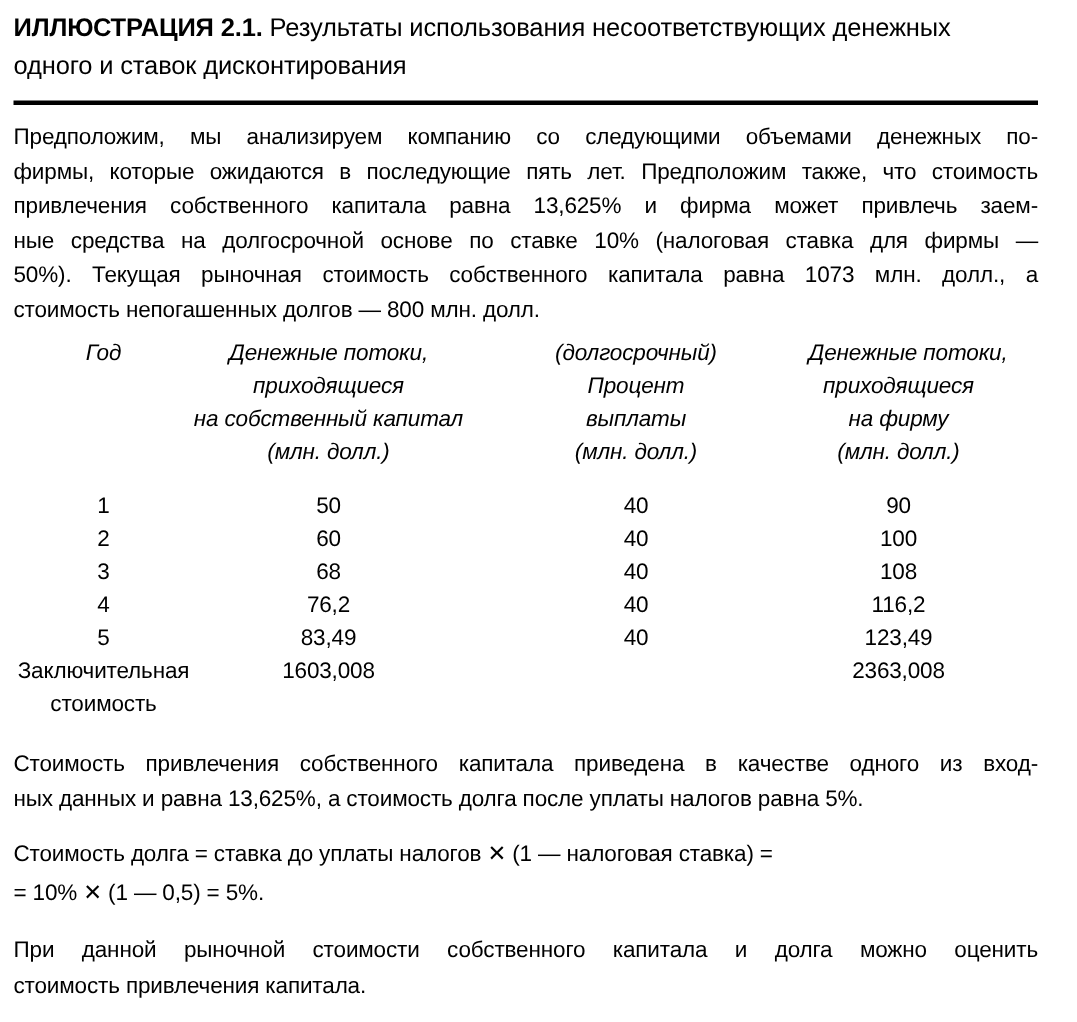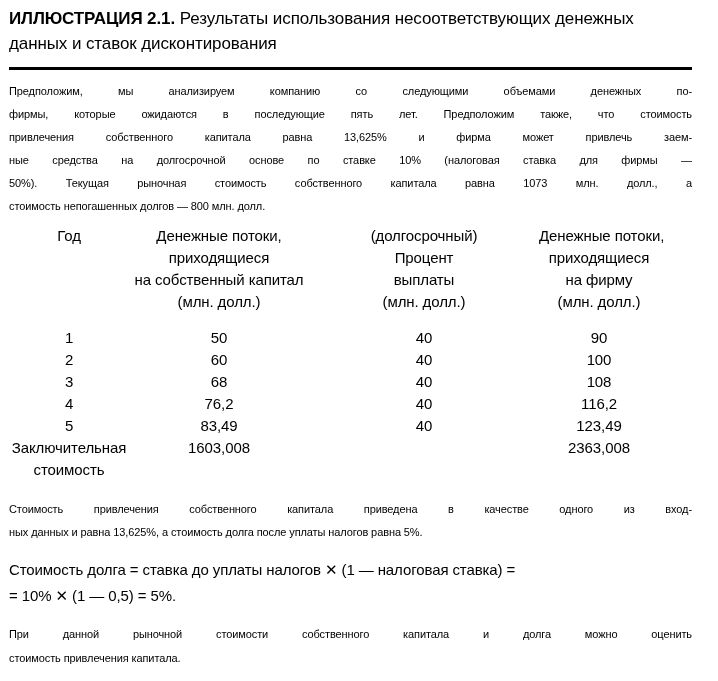--- a/index.html
+++ b/index.html
@@ -29,21 +29,21 @@
   }
   .title .bold { font-weight: 700; }
   
   .rule {
     border: none;
     border-top: 3px solid #000000;
     margin: 11px 0 0 0;
   }
   
   .para {
-    font-size: 11px;
+    font-size: 15px;
     line-height: 23px;
     letter-spacing: -0.1px;
   }
   .intro   { margin-top: 10px; }
   .note    { margin-top: 17px; }
   .concl   { margin-top: 13px; line-height: 24px; }
   .jl {
     text-align: justify;
     text-align-last: justify;
     white-space: normal;
@@ -56,20 +56,21 @@
     margin-top: 7px;
     font-size: 15px;
     letter-spacing: -0.1px;
   }
   .thead, .tr {
     display: grid;
     grid-template-columns: 120px 180px 230px 120px;
   }
   .thead { line-height: 22px; }
   .th {
+    font-style: italic;
     text-align: center;
     white-space: nowrap;
   }
   .tbody { margin-top: 14px; }
   .tr { line-height: 22px; align-items: start; }
   .td {
     text-align: center;
     white-space: nowrap;
   }
   
@@ -81,21 +82,21 @@
     letter-spacing: -0.1px;
   }
 </style>
 </head>
 <body>
 
 <div class="page">
 
   <div class="title">
     <div class="title-line"><span class="bold">ИЛЛЮСТРАЦИЯ 2.1.</span> <span>Результаты использования несоответствующих денежных</span></div>
-    <div class="title-line">данных и ставок дисконтирования</div>
+    <div class="title-line">одного и ставок дисконтирования</div>
   </div>
 
   <hr class="rule">
 
   <div class="para intro">
     <div class="jl">Предположим, мы анализируем компанию со следующими объемами денежных по-</div>
     <div class="jl">фирмы, которые ожидаются в последующие пять лет. Предположим также, что стоимость</div>
     <div class="jl">привлечения собственного капитала равна 13,625% и фирма может привлечь заем-</div>
     <div class="jl">ные средства на долгосрочной основе по ставке 10% (налоговая ставка для фирмы —</div>
     <div class="jl">50%). Текущая рыночная стоимость собственного капитала равна 1073 млн. долл., а</div>

